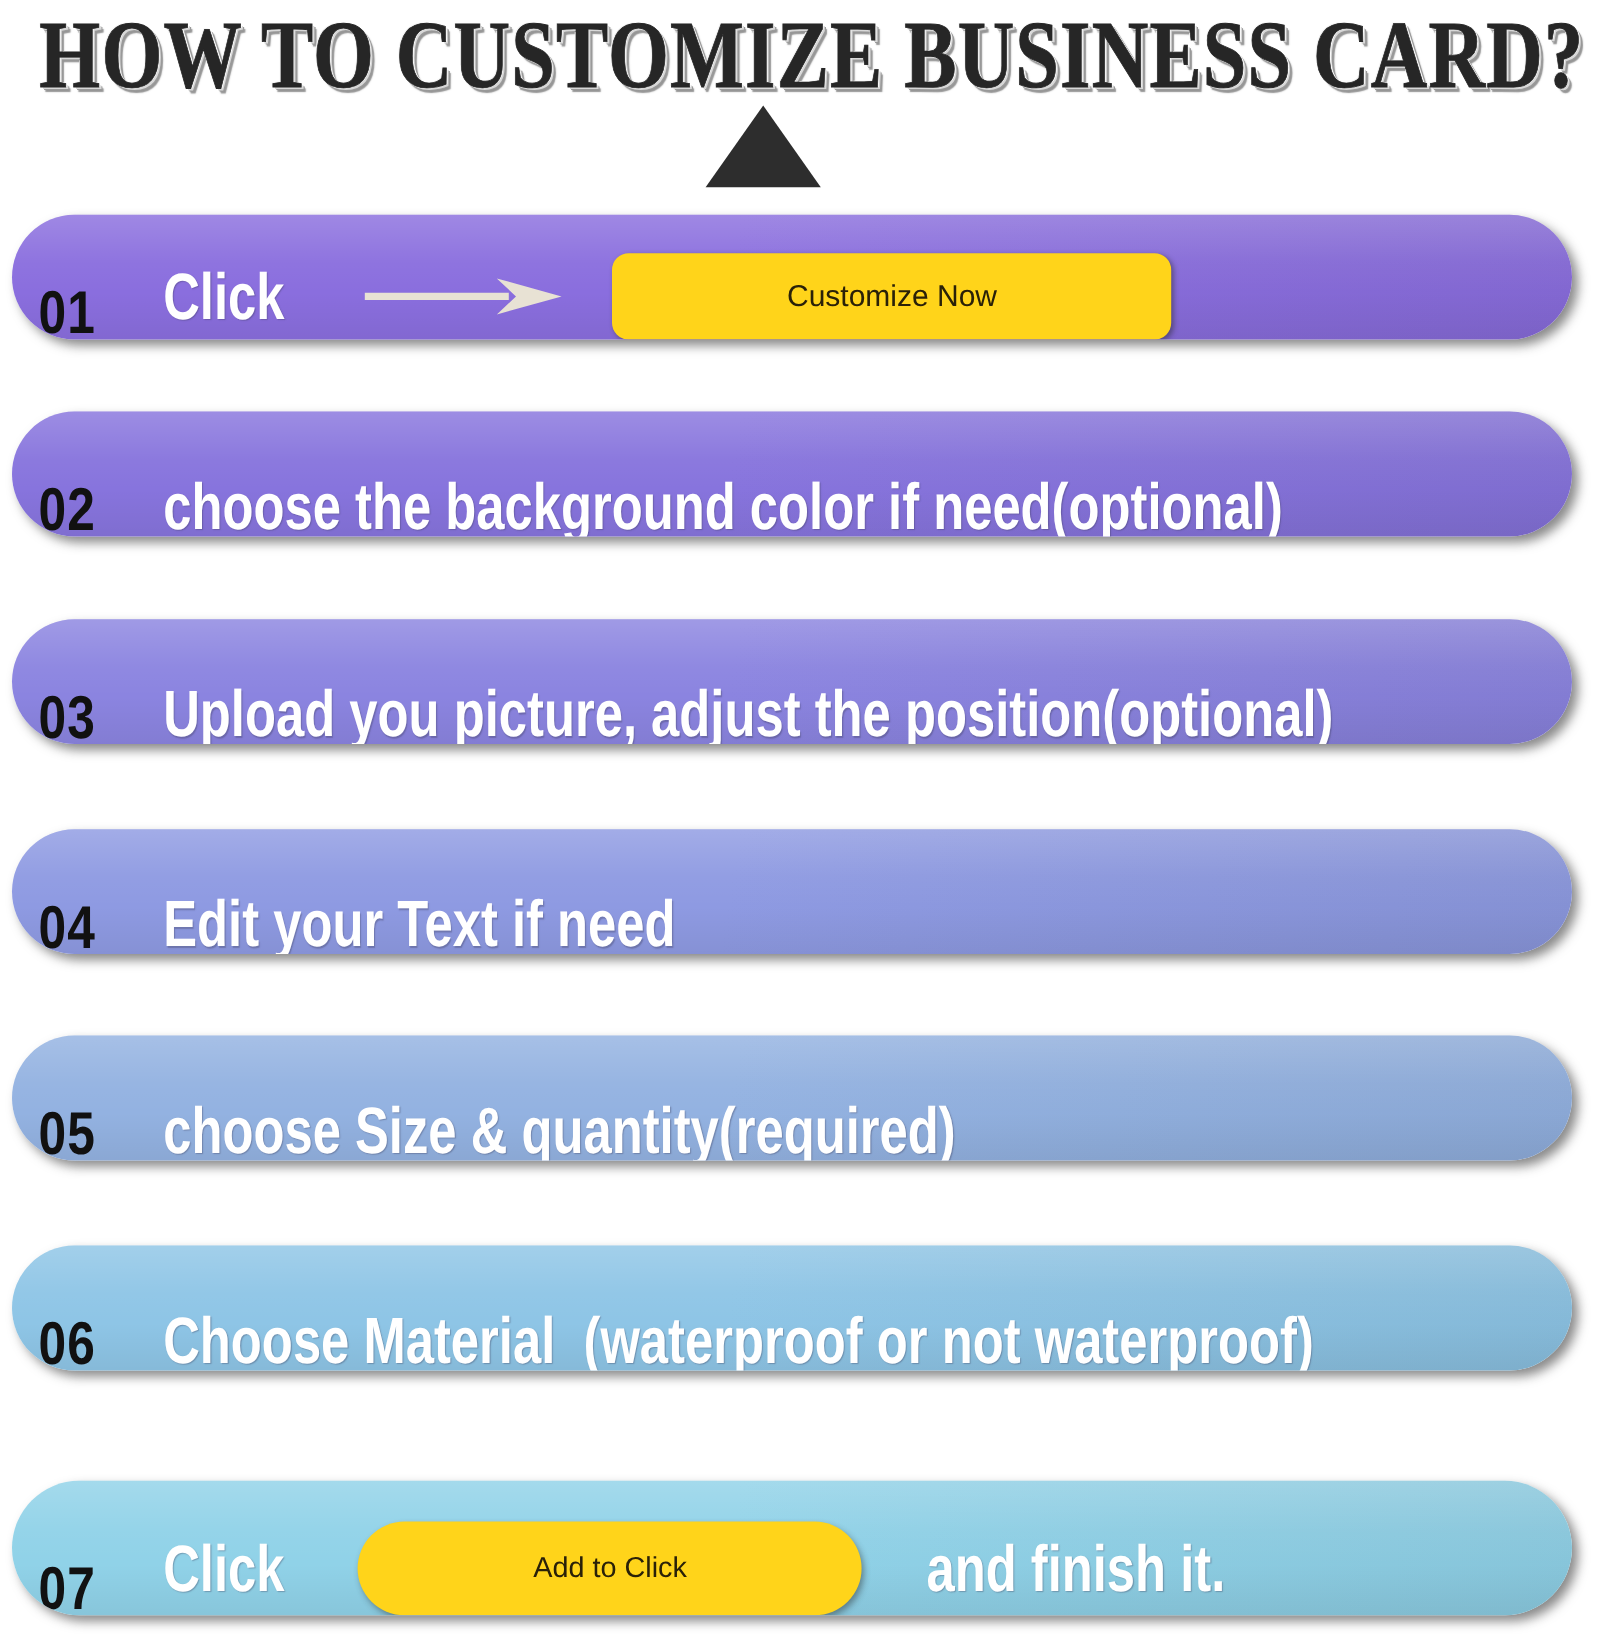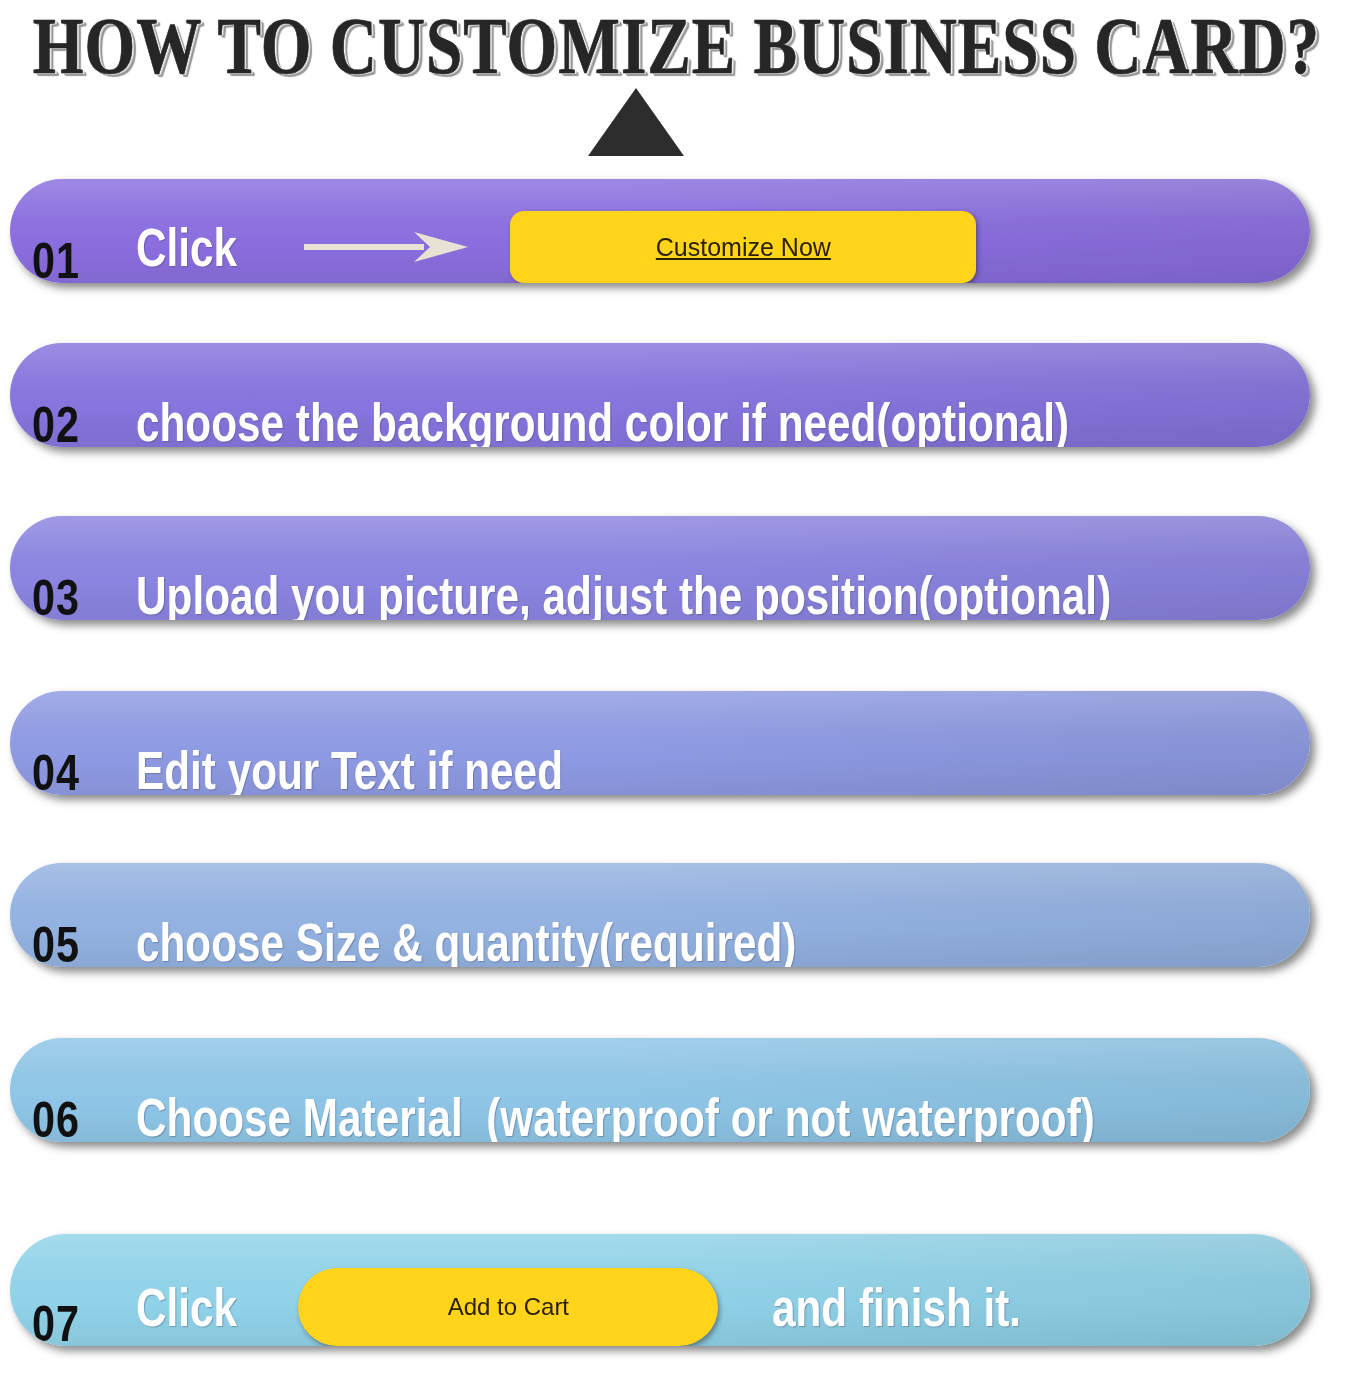--- a/index.html
+++ b/index.html
@@ -160,21 +160,20 @@
     box-sizing: border-box;
     flex: 0 0 auto;
   }
   .cta-customize {
     width: 466px;
     height: 72px;
     border-radius: 14px;
     font-size: 25px;
     font-weight: normal;
     box-shadow: 2px 2px 4px rgba(40,40,40,0.45);
-    text-decoration: underline;
   }
   .cta-addtocart {
     width: 420px;
     height: 78px;
     border-radius: 39px;
     font-size: 24px;
     font-weight: normal;
     margin: 0 26px 0 22px;
     box-shadow: 2px 3px 5px rgba(40,40,40,0.45);
   }
@@ -228,18 +227,18 @@
 
   <div class="step-bar" id="bar5" style="top: 882px; background: linear-gradient(100deg, rgb(142, 197, 230) 0%, rgb(142, 197, 230) 46%, rgb(133, 185, 216) 100%);">
     <div class="step-num">06</div>
     <div class="step-text">Choose Material  (waterproof or not waterproof)</div>
   </div>
 
   <div class="step-bar" id="bar6" style="top: 1078px; height: 112px; border-radius: 56px; background: linear-gradient(100deg, rgb(144, 210, 232) 0%, rgb(144, 210, 232) 46%, rgb(135, 197, 218) 100%);">
     <div class="step-num">07</div>
     <div class="inline-row">
       <span class="inline-word">Click</span>
-      <div class="cta-btn cta-addtocart">Add to Cart</div>
+      <div class="cta-btn cta-addtocart">Add to Click</div>
       <span class="inline-word">and finish it.</span>
     </div>
   </div>
 
 </div>
 
 </body></html>

